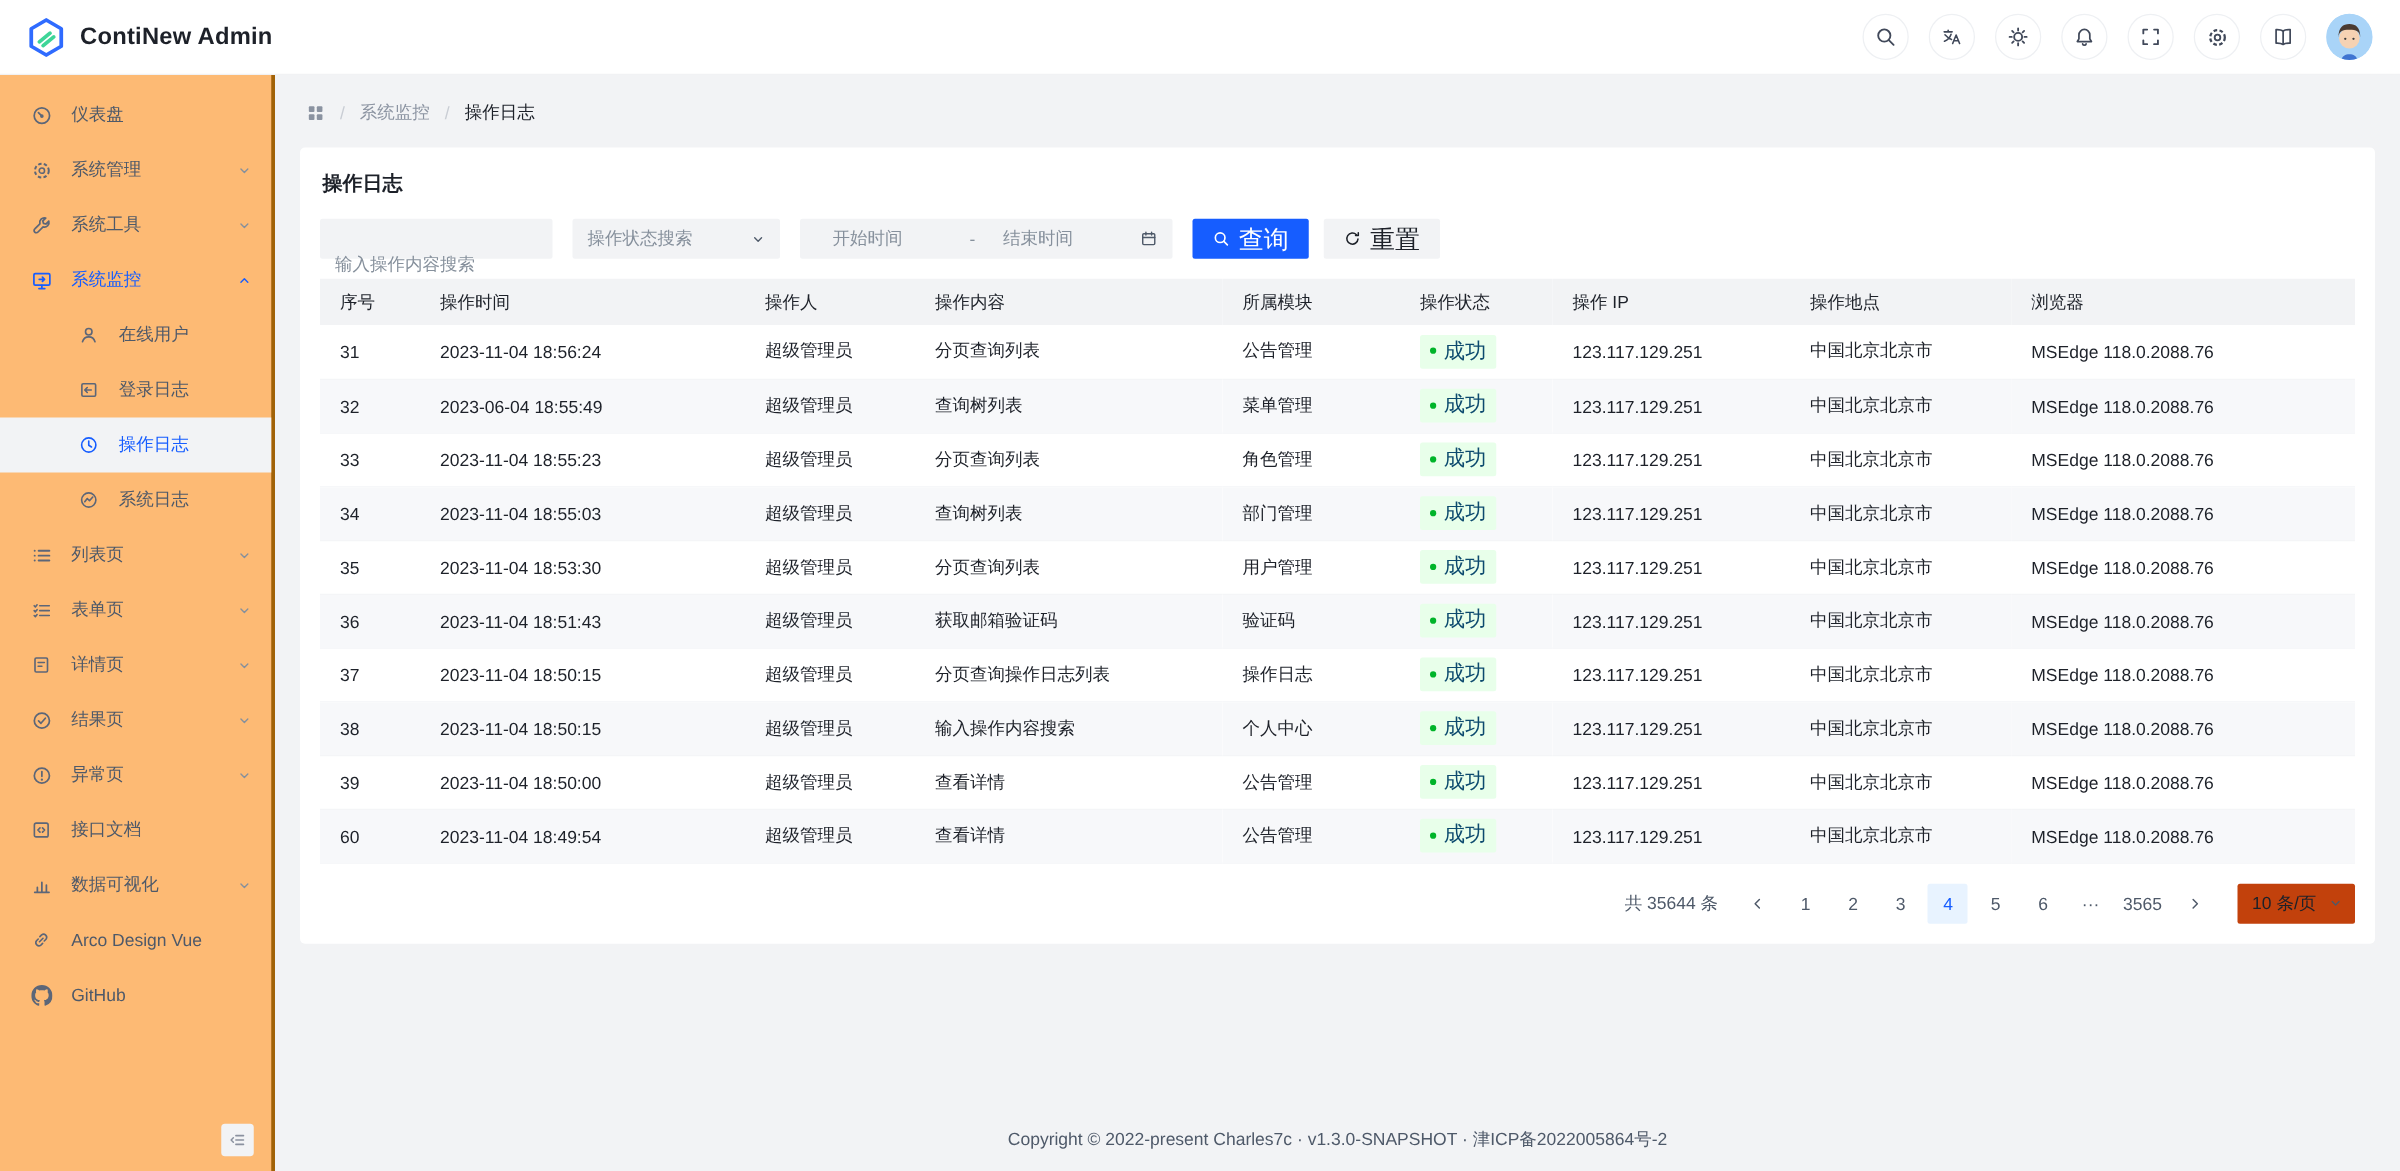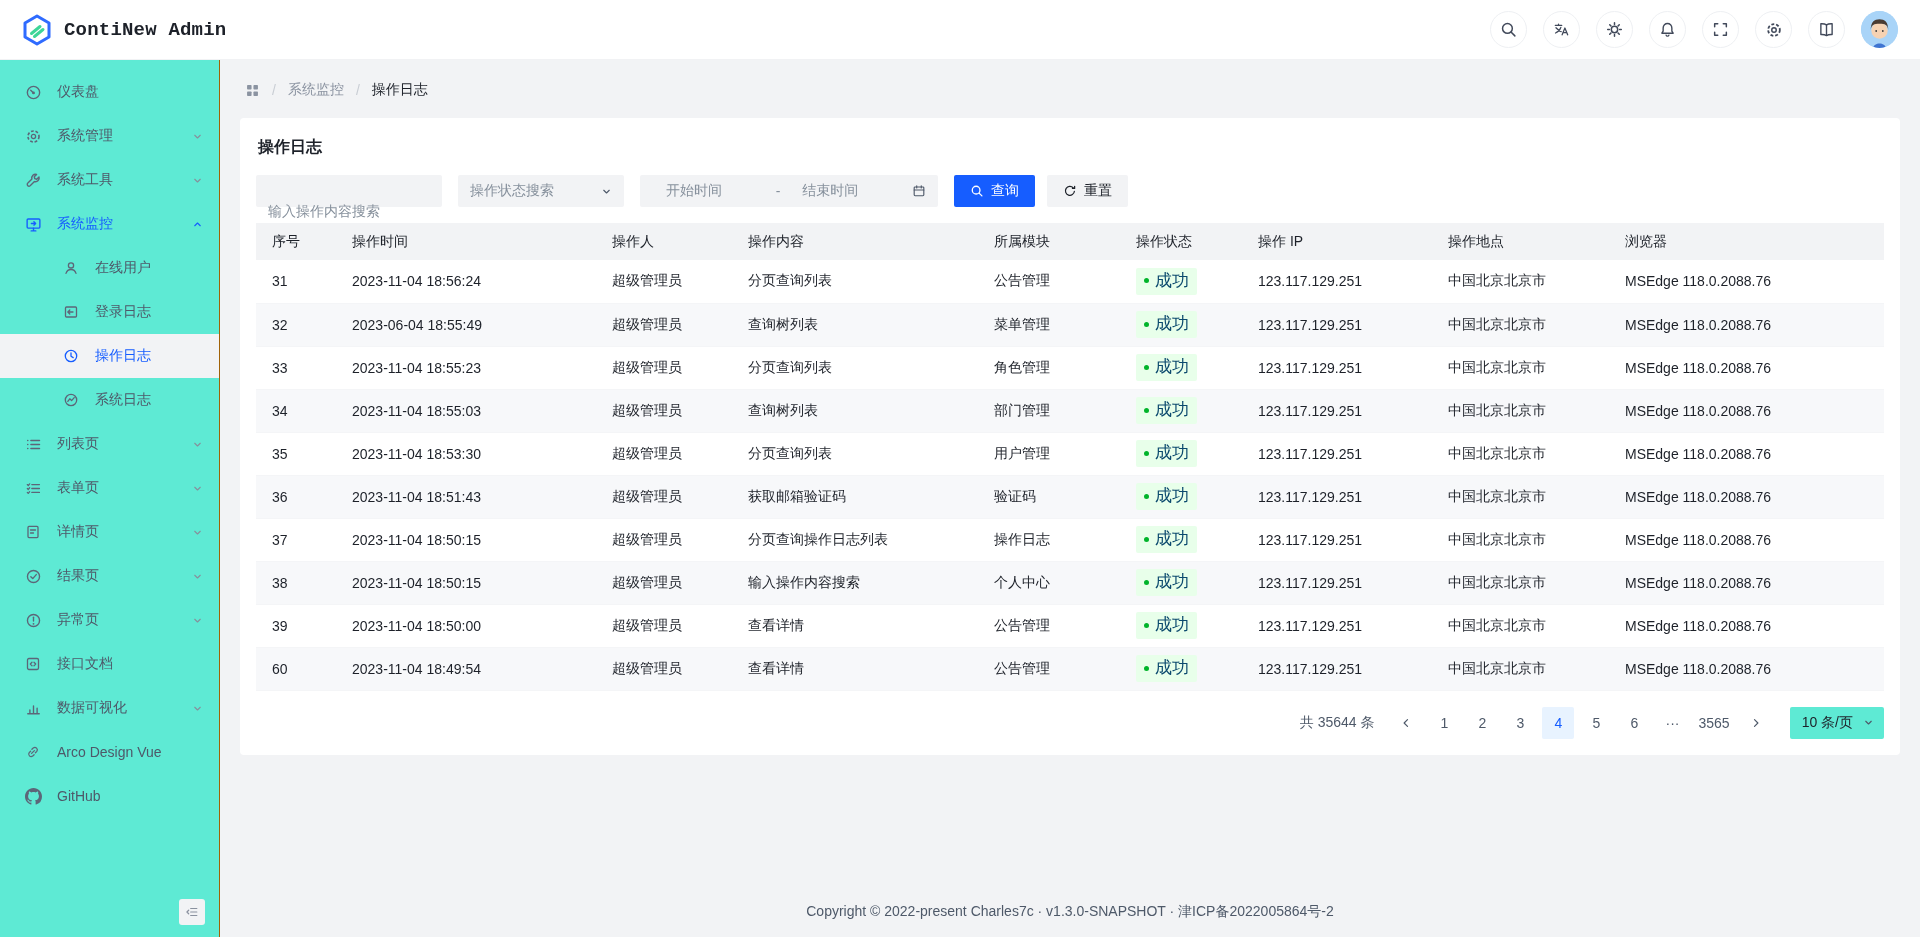--- a/index.html
+++ b/index.html
@@ -11,37 +11,37 @@
     font-size: 14px;
   }
   .app { width: 1920px; height: 937px; display: flex; flex-direction: column; }
 
   
   .topbar {
     height: 60px; background: #fff; border-bottom: 1px solid #f1f2f4;
     display: flex; align-items: center; justify-content: space-between;
     padding: 0 22px 0 20px; flex: 0 0 auto;
   }
-  .brand { display: flex; align-items: center; gap: 10px; font-family: Liberation Mono, monospace; }
+  .brand { display: flex; align-items: center; gap: 10px; }
   .brand-title { font-size: 19px; font-weight: 600; color: #1d2129; letter-spacing: .2px; }
   .topbar-right { display: flex; align-items: center; gap: 16px; }
   .icon-btn {
     width: 37px; height: 37px; border-radius: 50%;
     border: 1px solid #eef0f3; background: #fff; color: #41495a;
     display: flex; align-items: center; justify-content: center; cursor: pointer;
   }
   .avatar-btn { width: 37px; height: 37px; border-radius: 50%; overflow: hidden; cursor: pointer; border: none; padding: 0; background: #a8d4f8; }
 
   
   .body-row { flex: 1; display: flex; min-height: 0; }
 
   
   .sidebar {
-    width: 220px; flex: 0 0 220px; background: #5eead4;
-    border-right: 1px solid #a16207; position: relative; padding-top: 10px;
+    width: 220px; flex: 0 0 220px; background: #fdba74;
+    border-right: 3px solid #a16207; position: relative; padding-top: 10px;
   }
   .side-item {
     height: 44px; display: flex; align-items: center;
     padding: 0 16px 0 25px; color: #4e5969; cursor: pointer; font-size: 14px;
   }
   .side-item .s-icon { width: 17px; height: 17px; margin-right: 15px; display: flex; align-items: center; color: #5c6678; }
   .side-item .chev { margin-left: auto; color: #86909c; display: flex; }
   .side-item.active-parent, .side-item.active-parent .s-icon, .side-item.active-parent .chev { color: #165dff; }
   .side-sub .side-item { padding-left: 63px; }
   .side-item.selected { background: #f2f3f5; color: #165dff; }
@@ -72,21 +72,21 @@
   .ctl input { border: none; background: transparent; outline: none; width: 100%; font: inherit; color: #1d2129; margin-top: 40px; }
   .ctl input::placeholder { color: #86909c; }
   .search-input { width: 186px; }
   .status-select { width: 166px; justify-content: space-between; cursor: pointer; }
   .date-range { width: 298px; gap: 8px; cursor: pointer; }
   .date-range .dr-text { flex: 1; margin-left: 14px; }
   .date-range .dr-sep { color: #86909c; }
   .ctl .ctl-icon { color: #4e5969; display: flex; }
   .btn {
     height: 32px; border-radius: 2px; display: inline-flex; align-items: center; gap: 7px;
-    padding: 0 16px; font-size: 14px; border: none; cursor: pointer; font-family: inherit;
+    padding: 0 16px; font-size: 20px; border: none; cursor: pointer; font-family: inherit;
   }
   .btn-primary { background: #165dff; color: #fff; }
   .btn-secondary { background: #f2f3f5; color: #1d2129; margin-left: -4px; }
 
   
   table.log-table { width: 100%; border-collapse: collapse; table-layout: fixed; margin-top: 16px; font-size: 14px; }
   .log-table thead th {
     background: #f2f3f5; height: 37px; text-align: left; font-weight: 500;
     color: #1d2129; padding: 0 16px; white-space: nowrap;
   }
@@ -102,21 +102,21 @@
   
   .pagination { display: flex; justify-content: flex-end; align-items: center; gap: 6px; margin-top: 16px; color: #4e5969; }
   .pg-total { margin-right: 10px; color: #4e5969; }
   .pg-arrow, .pg-num {
     min-width: 32px; height: 32px; display: inline-flex; align-items: center; justify-content: center;
     border-radius: 2px; cursor: pointer; background: transparent; border: none; font: inherit; color: #4e5969; padding: 0 4px;
   }
   .pg-num.active { background: #e8f3ff; color: #165dff; }
   .pg-ellipsis { min-width: 32px; text-align: center; color: #4e5969; }
   .pg-size {
-    height: 32px; background: #5eead4; border-radius: 2px; padding: 0 10px 0 12px;
+    height: 32px; background: #c2410c; border-radius: 2px; padding: 0 10px 0 12px;
     display: inline-flex; align-items: center; gap: 10px; margin-left: 12px;
     color: #1d2129; cursor: pointer; border: none; font: inherit;
   }
   .pg-size .chev { color: #4e5969; display: flex; }
 
   
   .footer { margin-top: auto; text-align: center; padding: 18px 0 16px; color: #4e5969; font-size: 14px; }
 
   svg { display: block; }
 </style>

